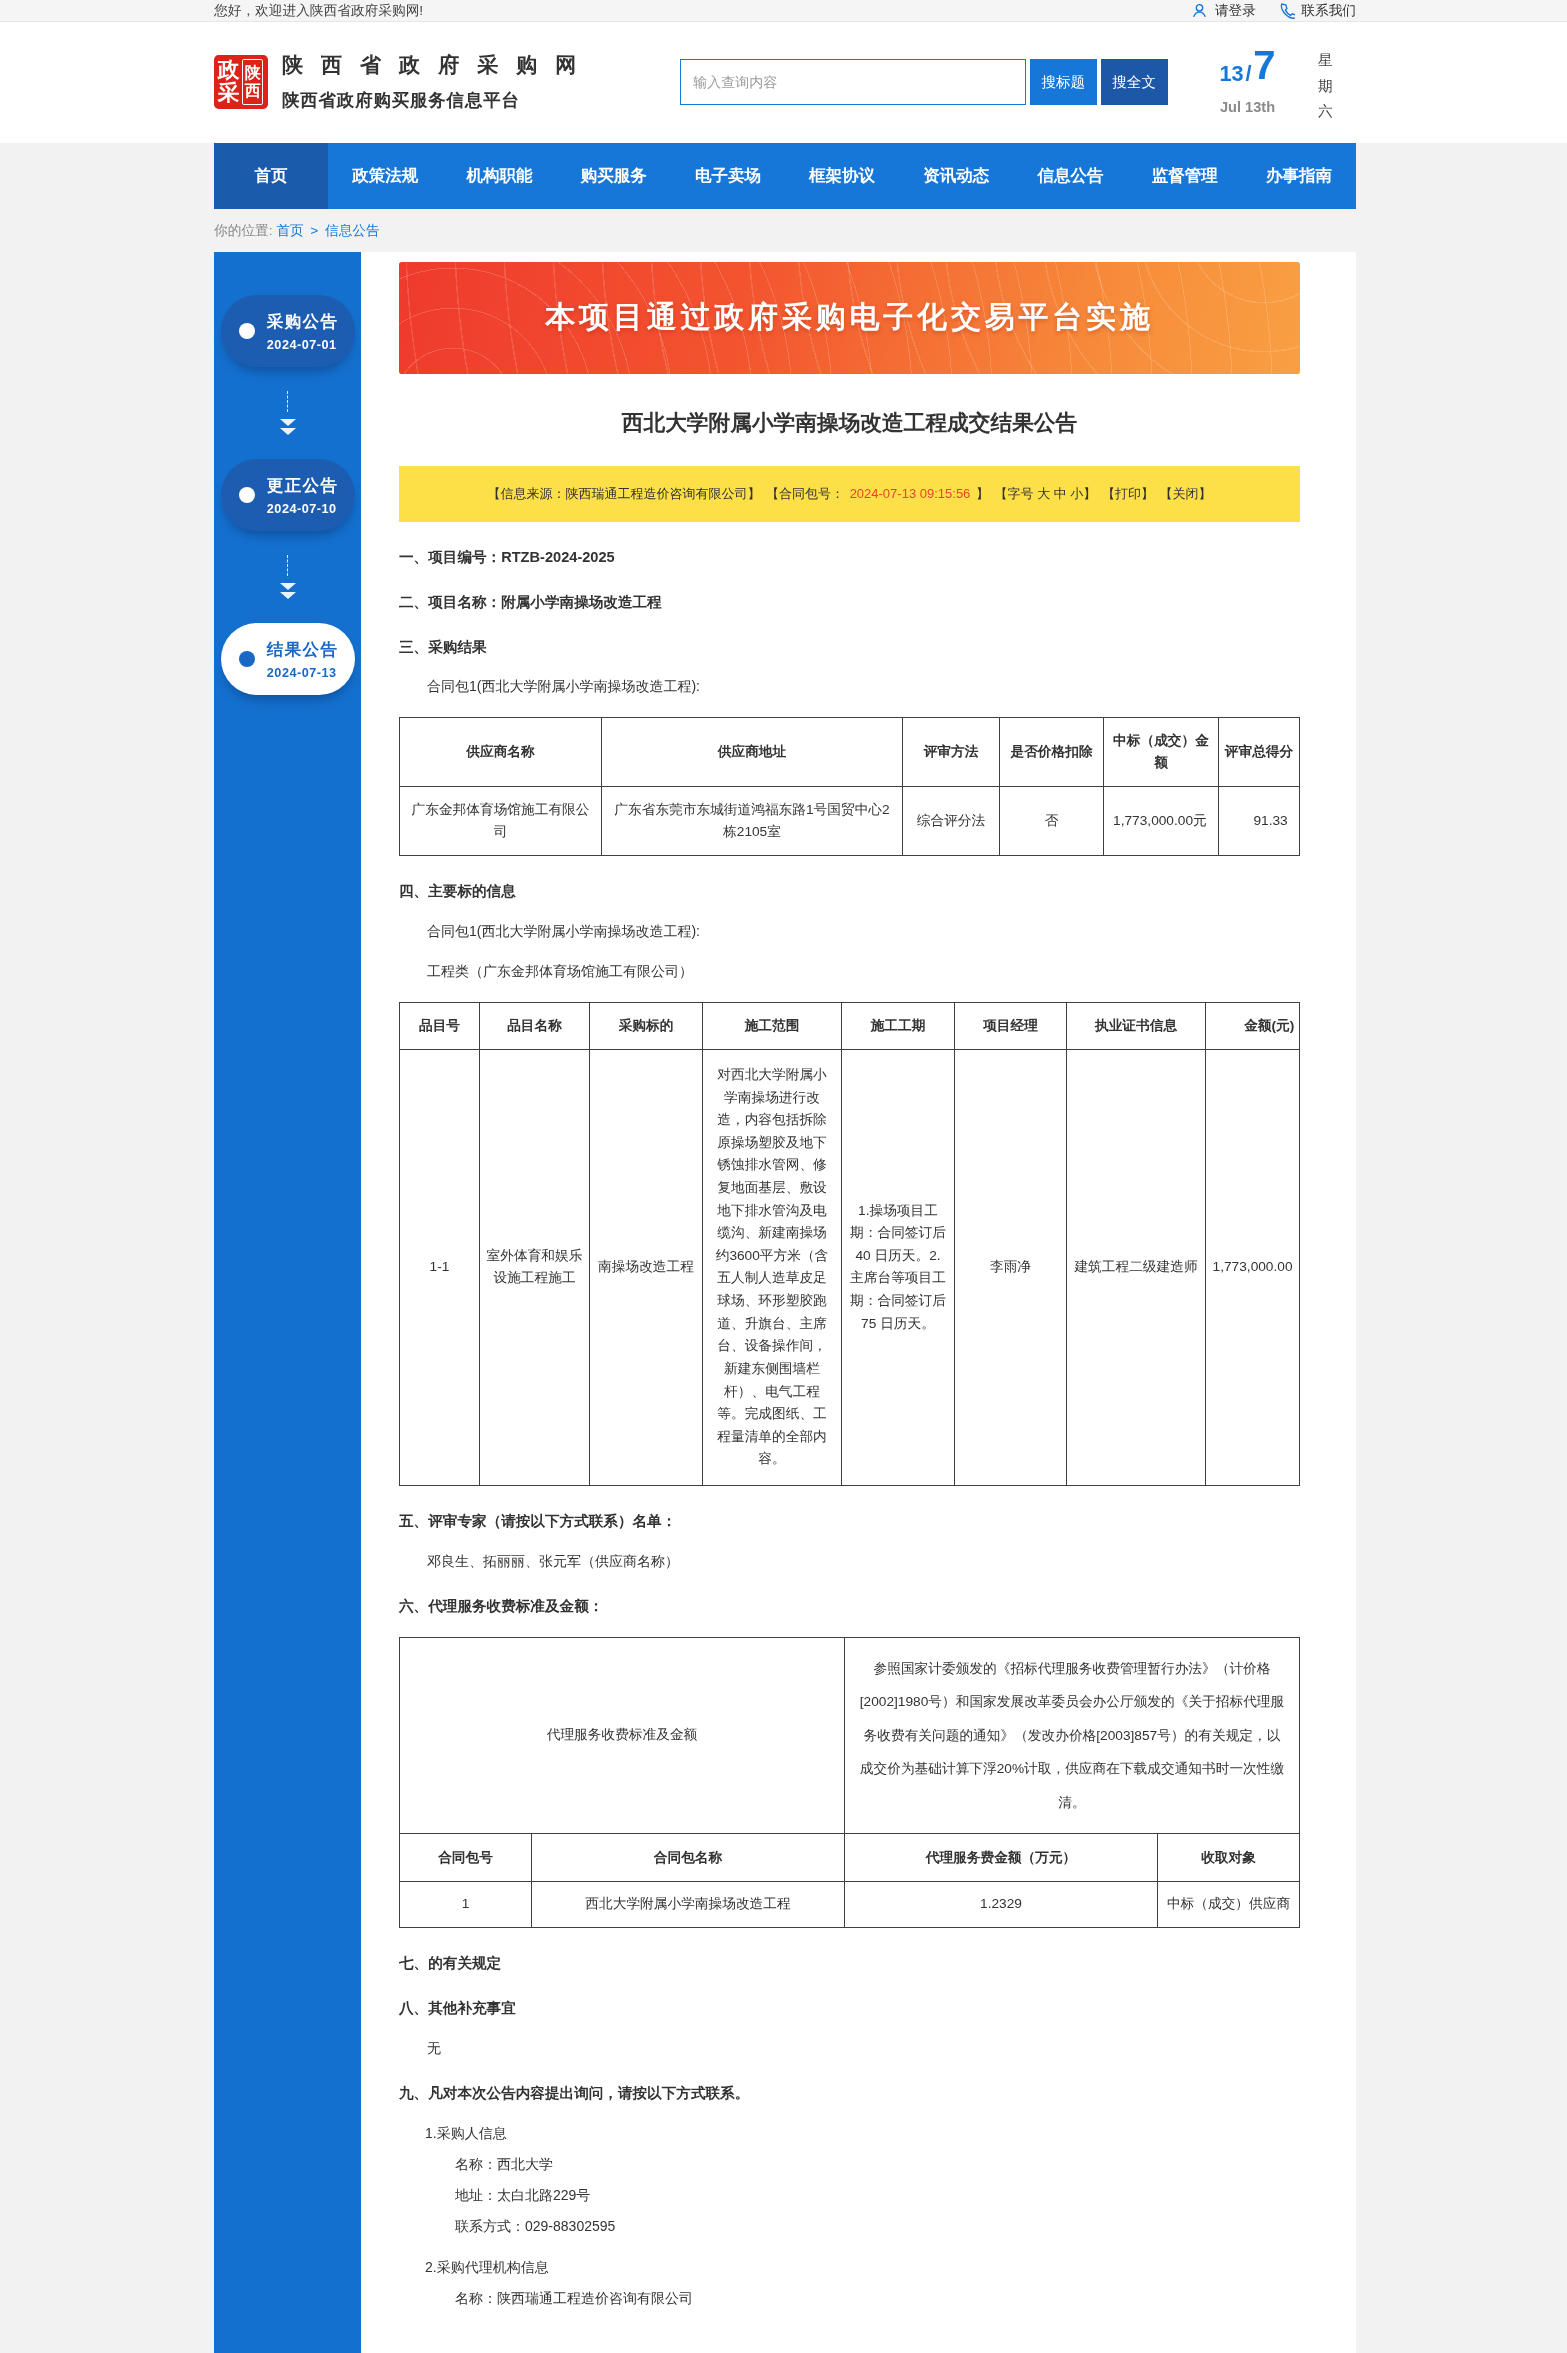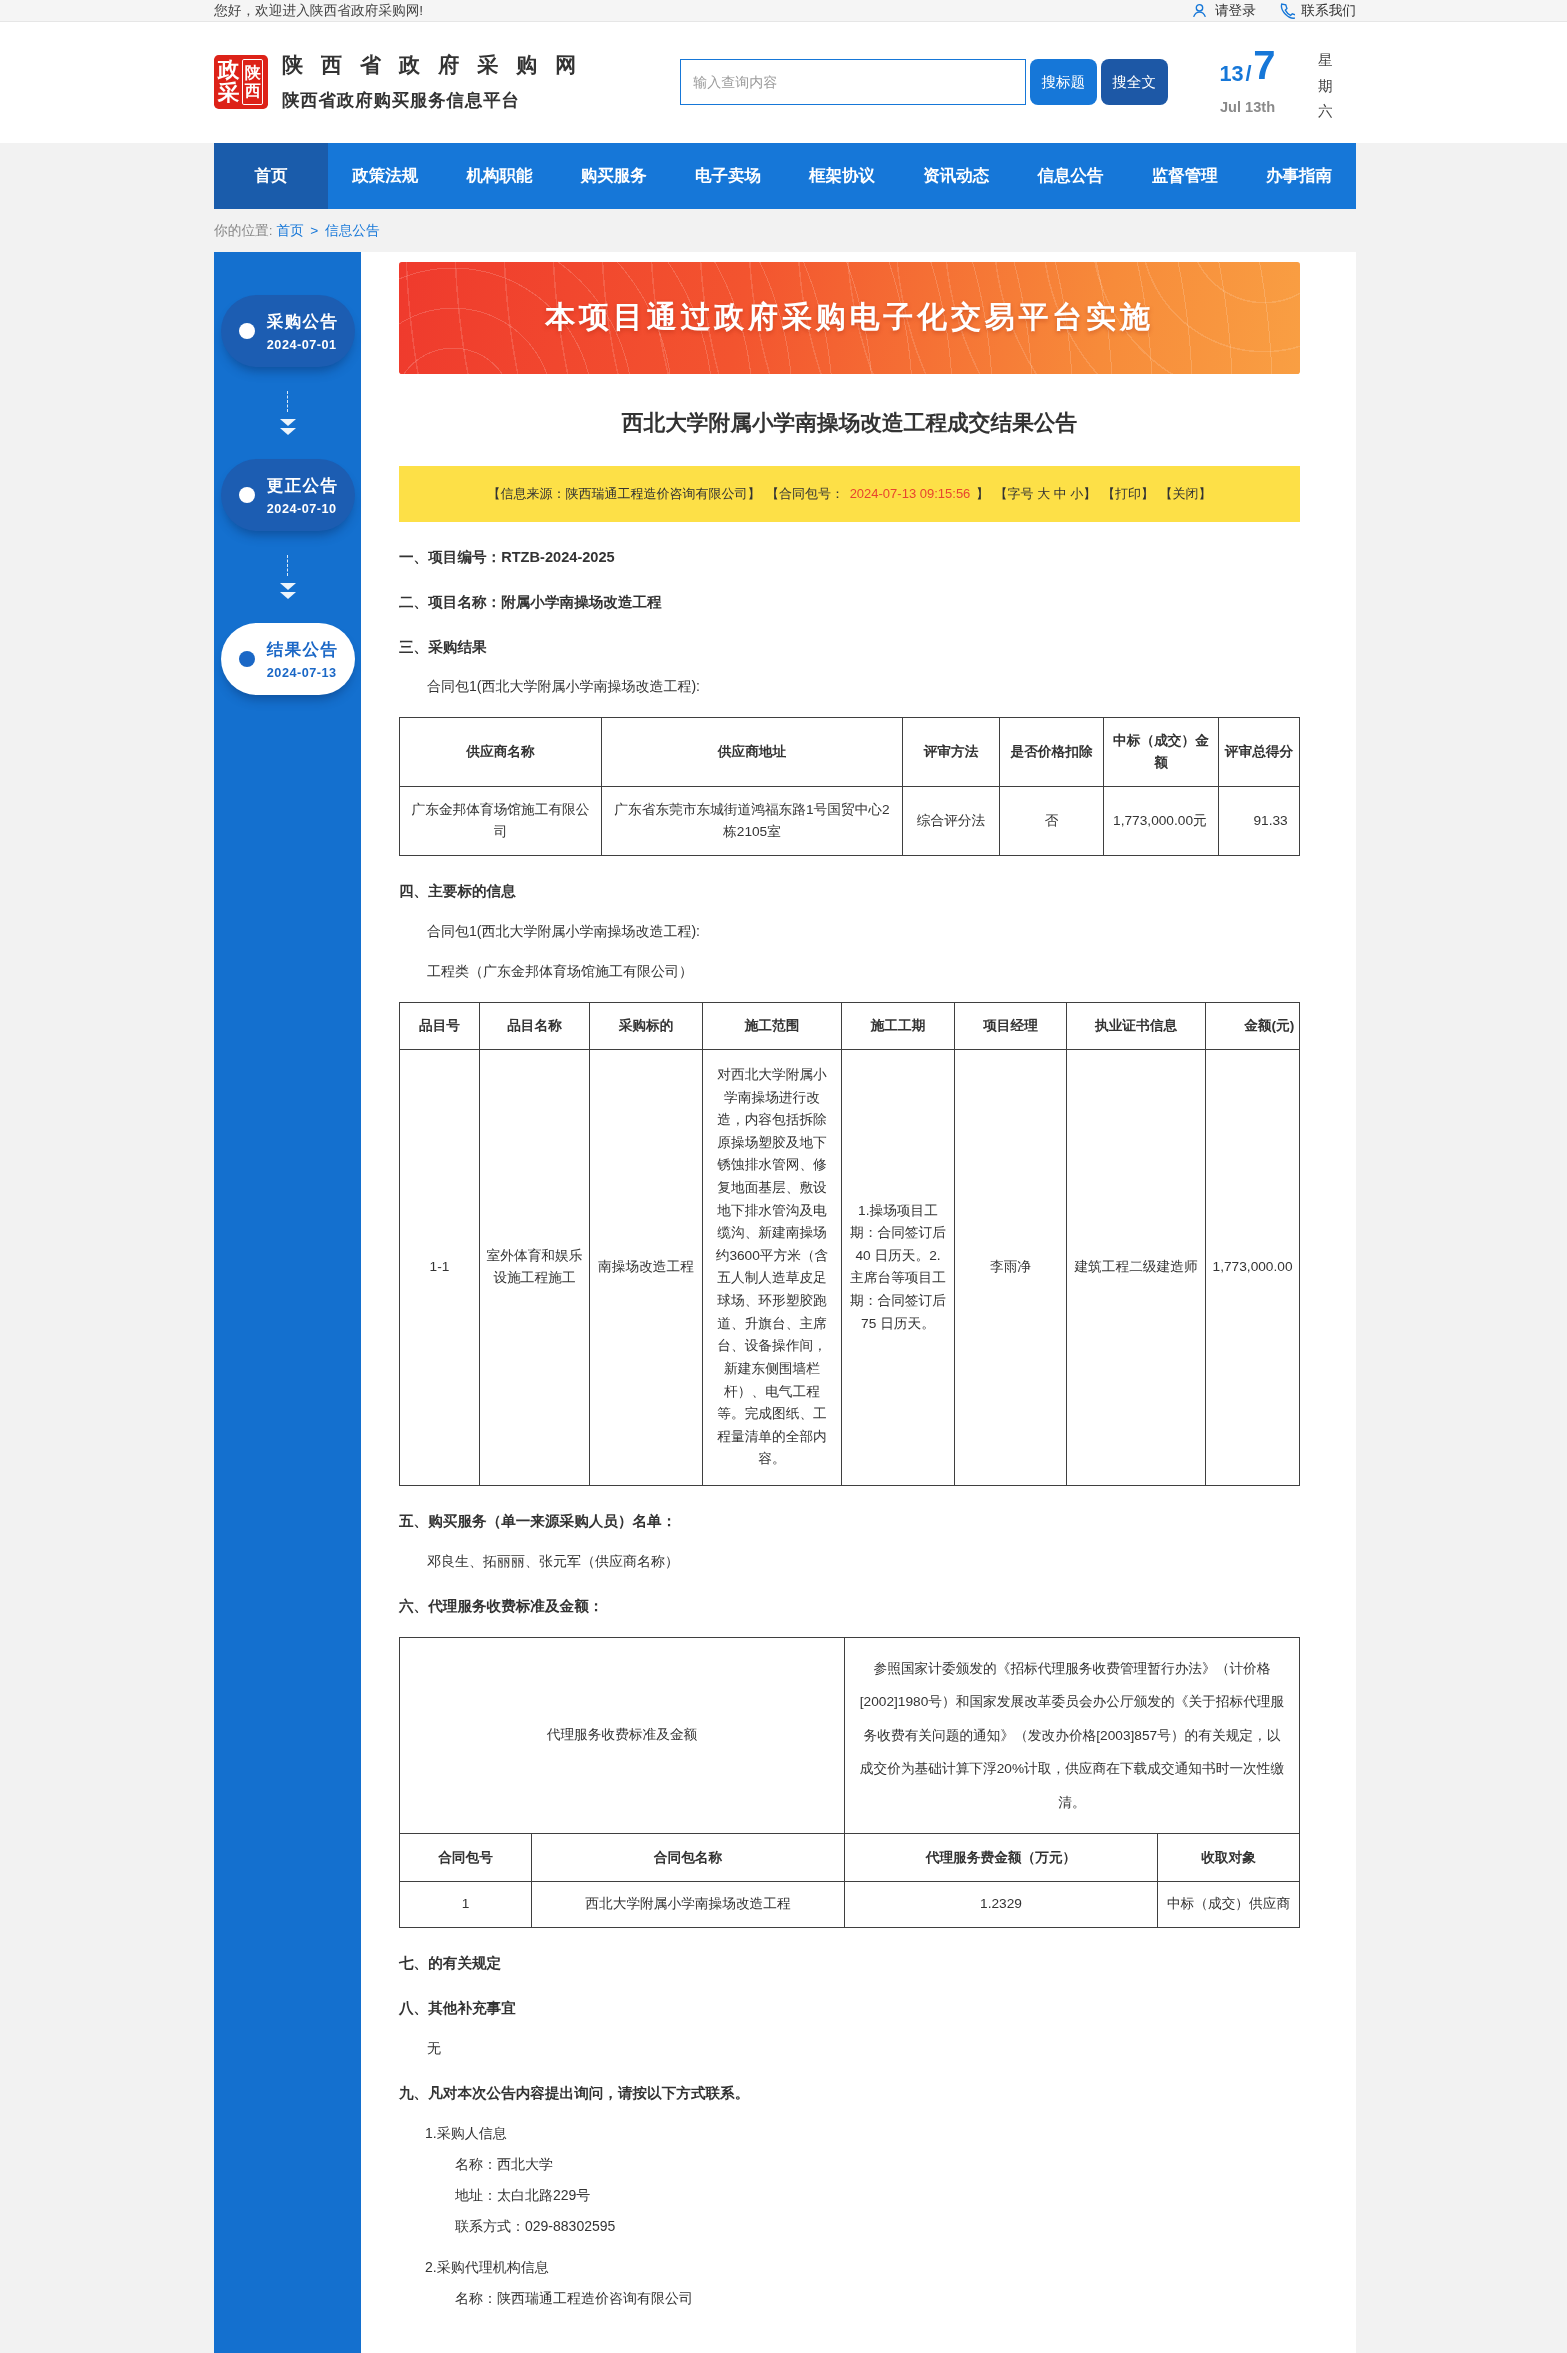--- a/index.html
+++ b/index.html
@@ -23,21 +23,21 @@
   .logo { position: absolute; left: 214px; top: 33px; width: 54px; height: 54px; background: #dd2218; border-radius: 4.7px; display: flex; padding: 3.8px; gap: 2.8px; }
   .logo-col { display: flex; flex-direction: column; justify-content: space-between; color: #fff; font-weight: bold; }
   .logo-main { font-size: 21.7px; line-height: 1.05; }
   .logo-sub { border: 1.4px solid #fff; border-radius: 1.9px; padding: 0.9px 1.4px; font-size: 16px; line-height: 1.15; display: flex; flex-direction: column; justify-content: center; }
   .site-titles { position: absolute; left: 282px; top: 29px; }
   .site-name { font-size: 21px; font-weight: bold; color: #333; letter-spacing: 6.1px; }
   .site-sub { font-size: 17.4px; font-weight: bold; color: #333; margin-top: 8.5px; letter-spacing: 0.9px; }
   .search { position: absolute; left: 680px; top: 37px; display: flex; align-items: stretch; height: 46px; }
   .search input { width: 346px; border: 1.4px solid #1677d8; background: #fff; font-size: 14px; padding: 0 12.2px; color: #333; outline: none; font-family: inherit; }
   .search input::placeholder { color: #9a9a9a; }
-  .btn-search { width: 67px; display: flex; align-items: center; justify-content: center; font-size: 14.6px; color: #fff; cursor: pointer; border-radius: 8px; }
+  .btn-search { width: 67px; display: flex; align-items: center; justify-content: center; font-size: 14.6px; color: #fff; cursor: pointer; }
   .btn-title { background: #1677d8; margin-left: 3.8px; }
   .btn-full { background: #1d58a6; margin-left: 3.8px; }
   .datebox { position: absolute; left: 1198px; top: 22.6px; width: 99px; text-align: center; color: #1677d8; }
   .date-top { display: flex; align-items: flex-start; justify-content: center; font-weight: bold; }
   .date-day { font-size: 21.7px; margin-top: 16px; }
   .date-sep { font-size: 21.7px; margin-top: 16px; padding: 0 1.9px; }
   .date-month { font-size: 40px; line-height: 1; }
   .date-en { font-size: 14.6px; color: #8a8a8a; font-weight: bold; margin-top: 12.2px; }
   .weekday { position: absolute; left: 1318px; top: 26px; width: 17px; font-size: 14.6px; color: #444; line-height: 1.75; word-break: break-all; }
 
@@ -293,21 +293,21 @@
         <td>南操场改造工程</td>
         <td class="long">对西北大学附属小学南操场进行改造，内容包括拆除原操场塑胶及地下锈蚀排水管网、修复地面基层、敷设地下排水管沟及电缆沟、新建南操场约3600平方米（含五人制人造草皮足球场、环形塑胶跑道、升旗台、主席台、设备操作间，新建东侧围墙栏杆）、电气工程等。完成图纸、工程量清单的全部内容。</td>
         <td>1.操场项目工期：合同签订后 40 日历天。2.主席台等项目工期：合同签订后 75 日历天。</td>
         <td>李雨净</td>
         <td>建筑工程二级建造师</td>
         <td class="num">1,773,000.00</td>
       </tr>
     </tbody>
       </table>
 
-    <div class="sec">五、购买服务（单一来源采购人员）名单：</div>
+    <div class="sec">五、评审专家（请按以下方式联系）名单：</div>
     <div class="note">邓良生、拓丽丽、张元军（供应商名称）</div>
 
     <div class="sec">六、代理服务收费标准及金额：</div>
 
     <table class="t-fee">
       <colgroup>
           <col style="width:132px">
           <col style="width:313px">
           <col style="width:313px">
           <col style="width:142px">

